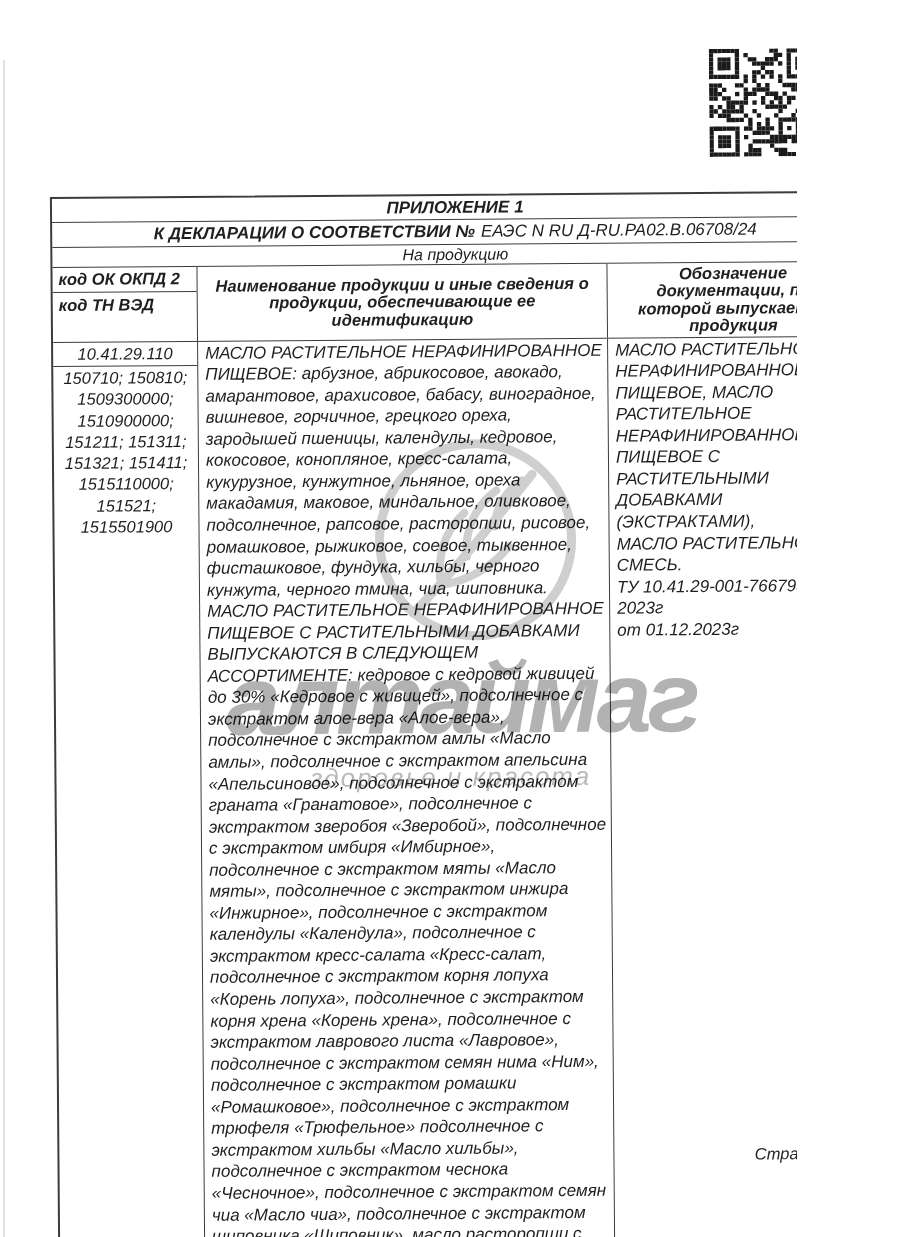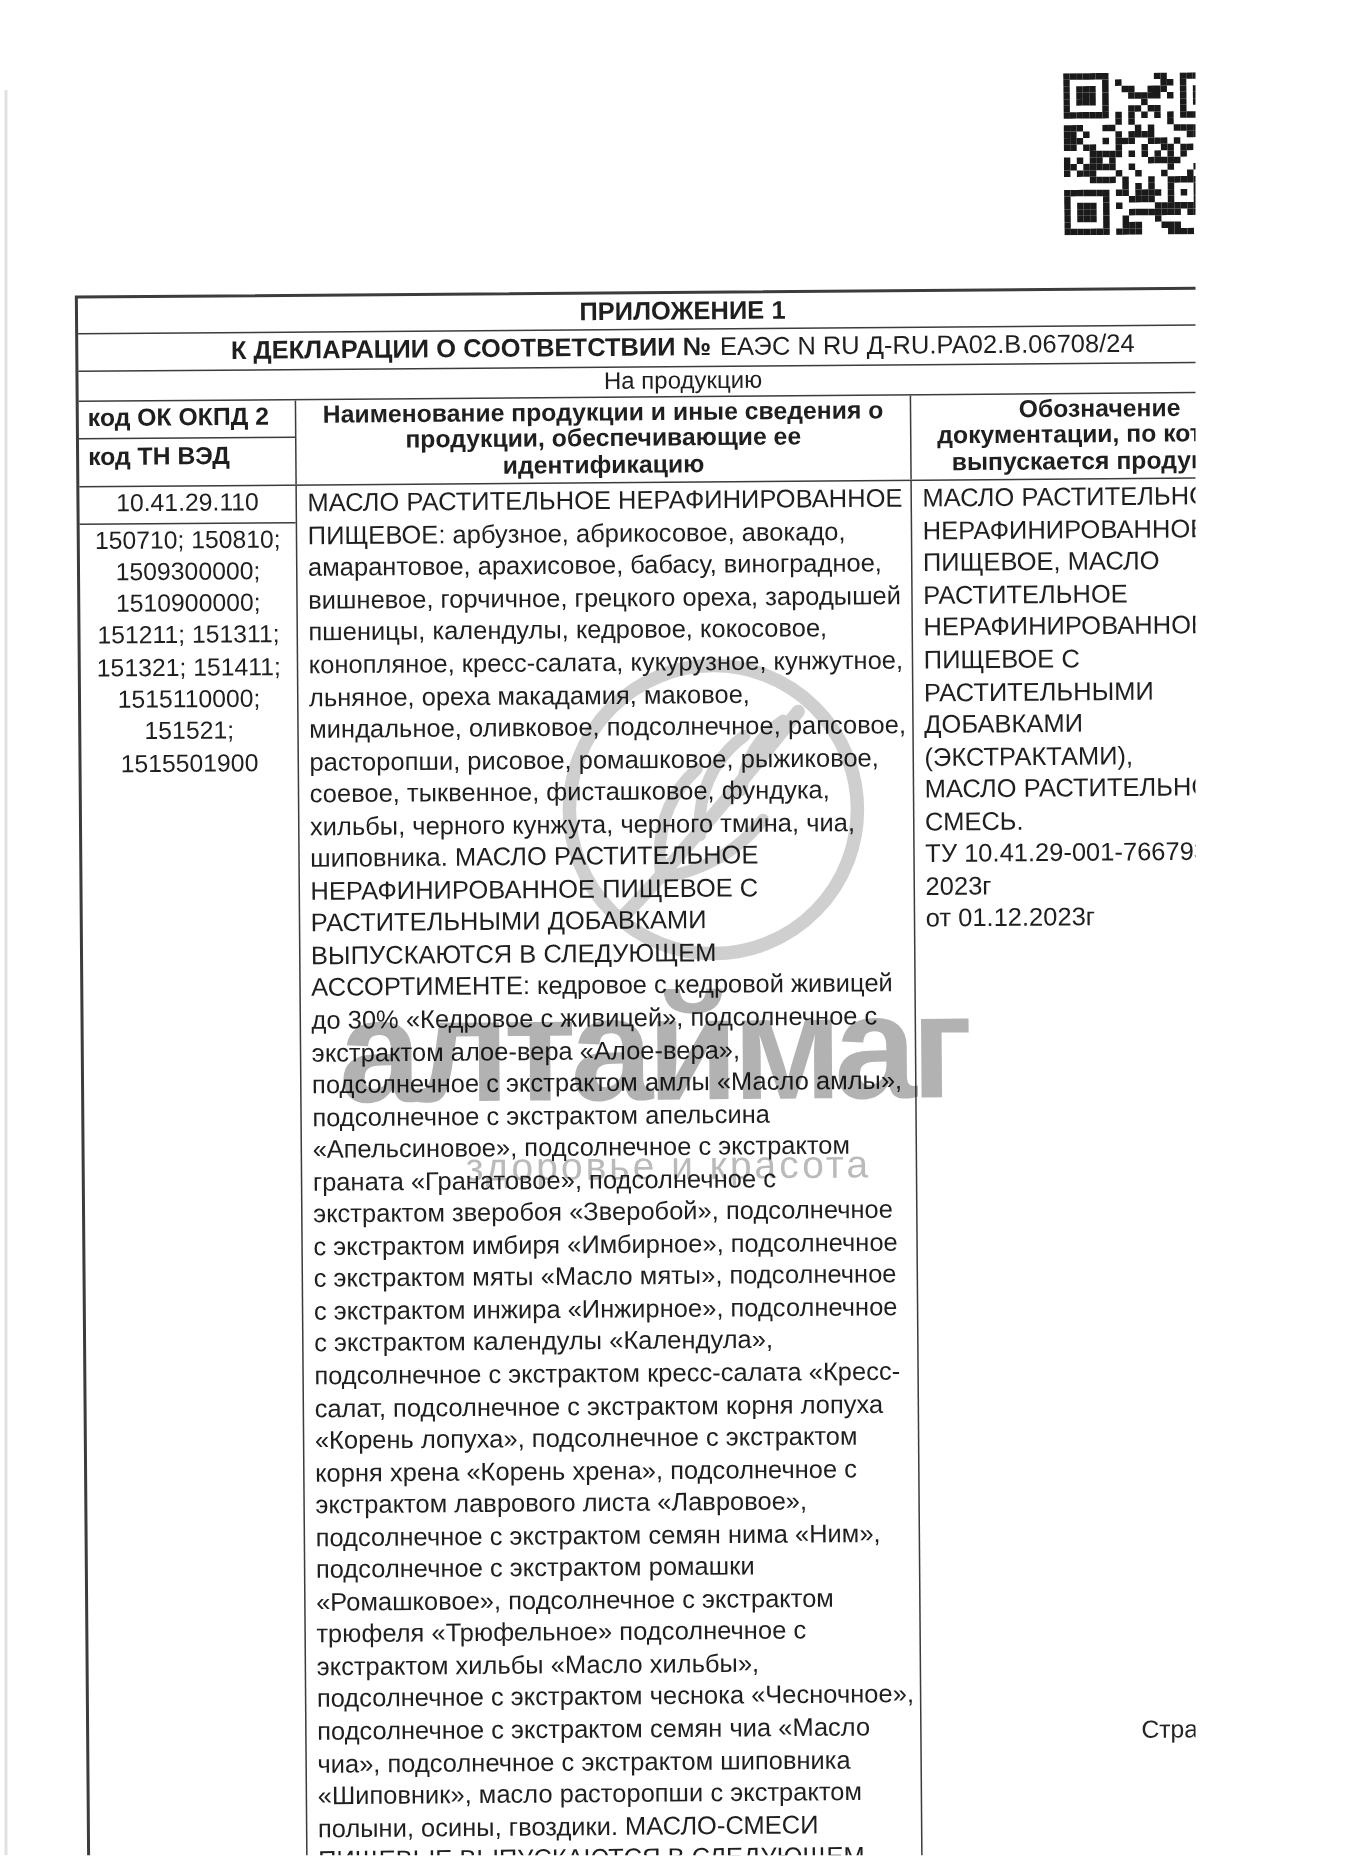--- a/index.html
+++ b/index.html
@@ -1,17 +1,17 @@
 <!DOCTYPE html>
 <html lang="ru"><head>
 <meta charset="utf-8">
 <style>
   html,body{margin:0;padding:0;background:#ffffff;}
   body{font-family:"Liberation Sans", sans-serif;color:#1f1f1f;}
-  .page{position:relative;width:797px;height:1237px;background:#ffffff;overflow:hidden;}
+  .page{position:relative;width:797px;height:1237px;background:#ffffff;overflow:hidden;font-style:italic;}
   .scan-edge{position:absolute;left:3px;top:60px;width:2px;height:1177px;background:#c9c9c9;opacity:.55;}
   .sheet{position:absolute;left:0;top:0;width:900px;height:1237px;transform:rotate(-0.45deg);transform-origin:60px 210px;}
   .qr{position:absolute;left:710px;top:54px;width:108px;height:108px;}
   
   .doc-table{position:absolute;left:50px;top:197px;width:806px;border:2px solid #3c3c3c;background:transparent;}
   .trow{border-bottom:1.6px solid #3c3c3c;}
   .trow:last-child{border-bottom:none;}
   .row-title{height:23px;display:flex;align-items:center;justify-content:center;font-size:17px;font-weight:bold;}
   .row-decl{height:24px;display:flex;align-items:center;justify-content:center;font-size:17px;gap:6px;}
   .row-decl .lbl{font-weight:bold;}

